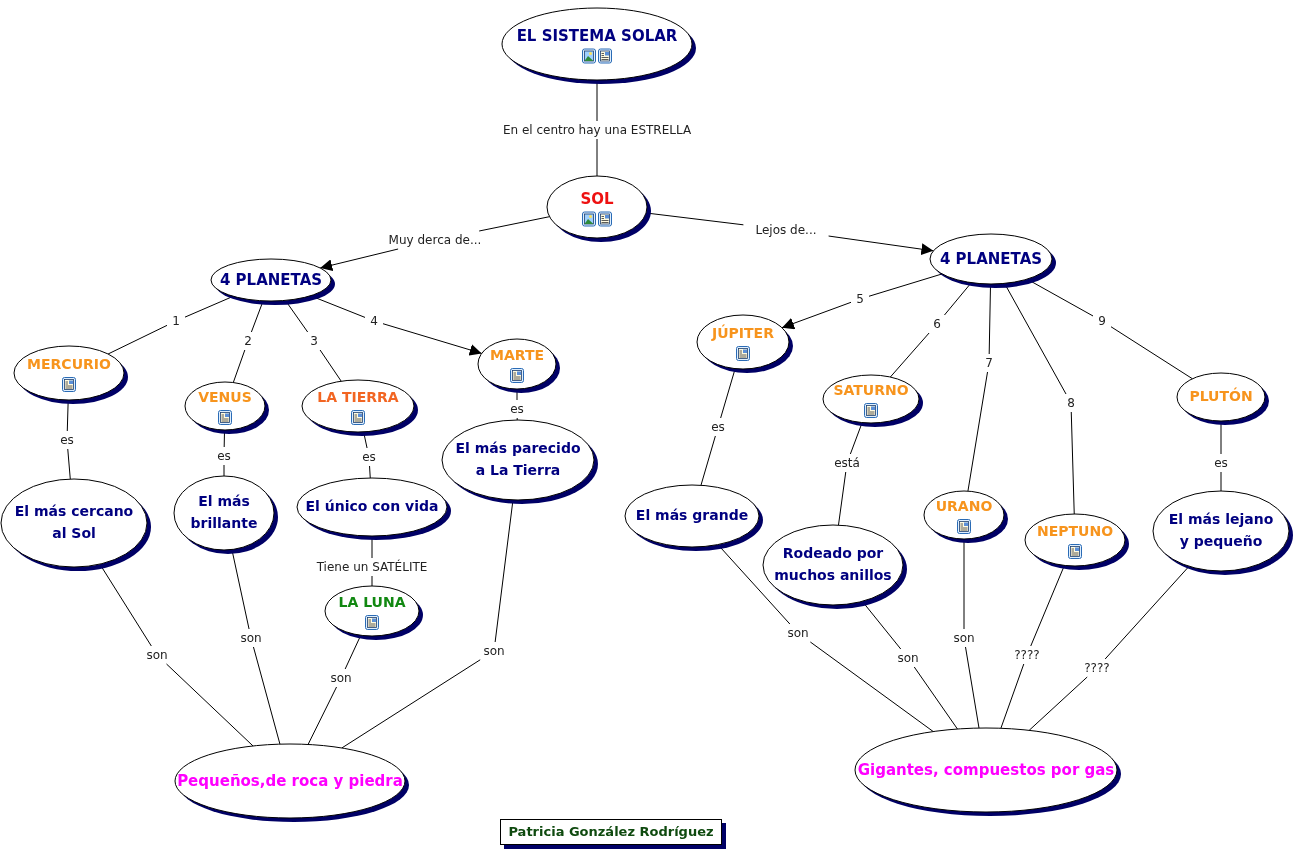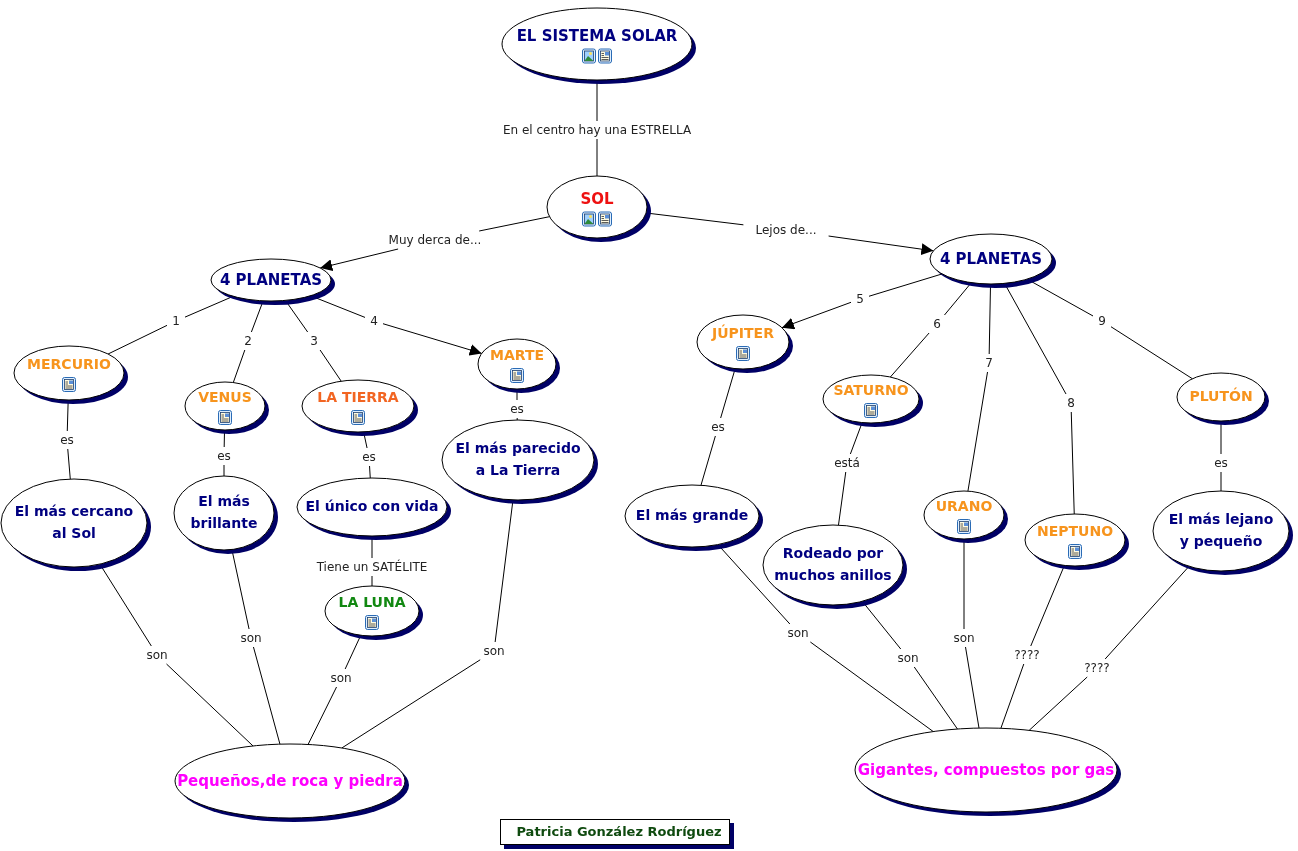--- a/index.html
+++ b/index.html
@@ -2,21 +2,21 @@
 <html><head>
 <meta charset="utf-8">
 <style>
   html, body { margin:0; padding:0; background:#ffffff; }
   body { width:1298px; height:851px; position:relative; overflow:hidden; font-family:"DejaVu Sans", sans-serif; }
   #map { position:absolute; left:0; top:0; width:1298px; height:851px; }
   .node-text { font-family:"DejaVu Sans", sans-serif; font-weight:bold; text-anchor:middle; dominant-baseline:middle; }
   .link-label { font-family:"DejaVu Sans", sans-serif; font-size:12px; fill:#222; text-anchor:middle; dominant-baseline:middle; }
   .author { position:absolute; left:500px; top:819px; width:220px; height:24px; border:1px solid #000; background:#fff;
             box-shadow:4px 4px 0 #000066; font-family:"DejaVu Sans", sans-serif; font-weight:bold; font-size:13px;
-            color:#0f4a0f; text-align:center; line-height:24px;padding-left:8px; }
+            color:#0f4a0f; text-align:center; line-height:24px; }
 </style>
 </head>
 <body>
 
 <svg id="map" xmlns="http://www.w3.org/2000/svg" width="1298" height="851" viewBox="0 0 1298 851">
   <defs>
     <marker id="arrowhead" viewBox="0 0 10 10" refX="10" refY="5" markerWidth="12" markerHeight="12" markerUnits="userSpaceOnUse" orient="auto">
       <path d="M0,0 L10,5 L0,10 z" fill="#000"></path>
     </marker>
     <g id="ico-image">

